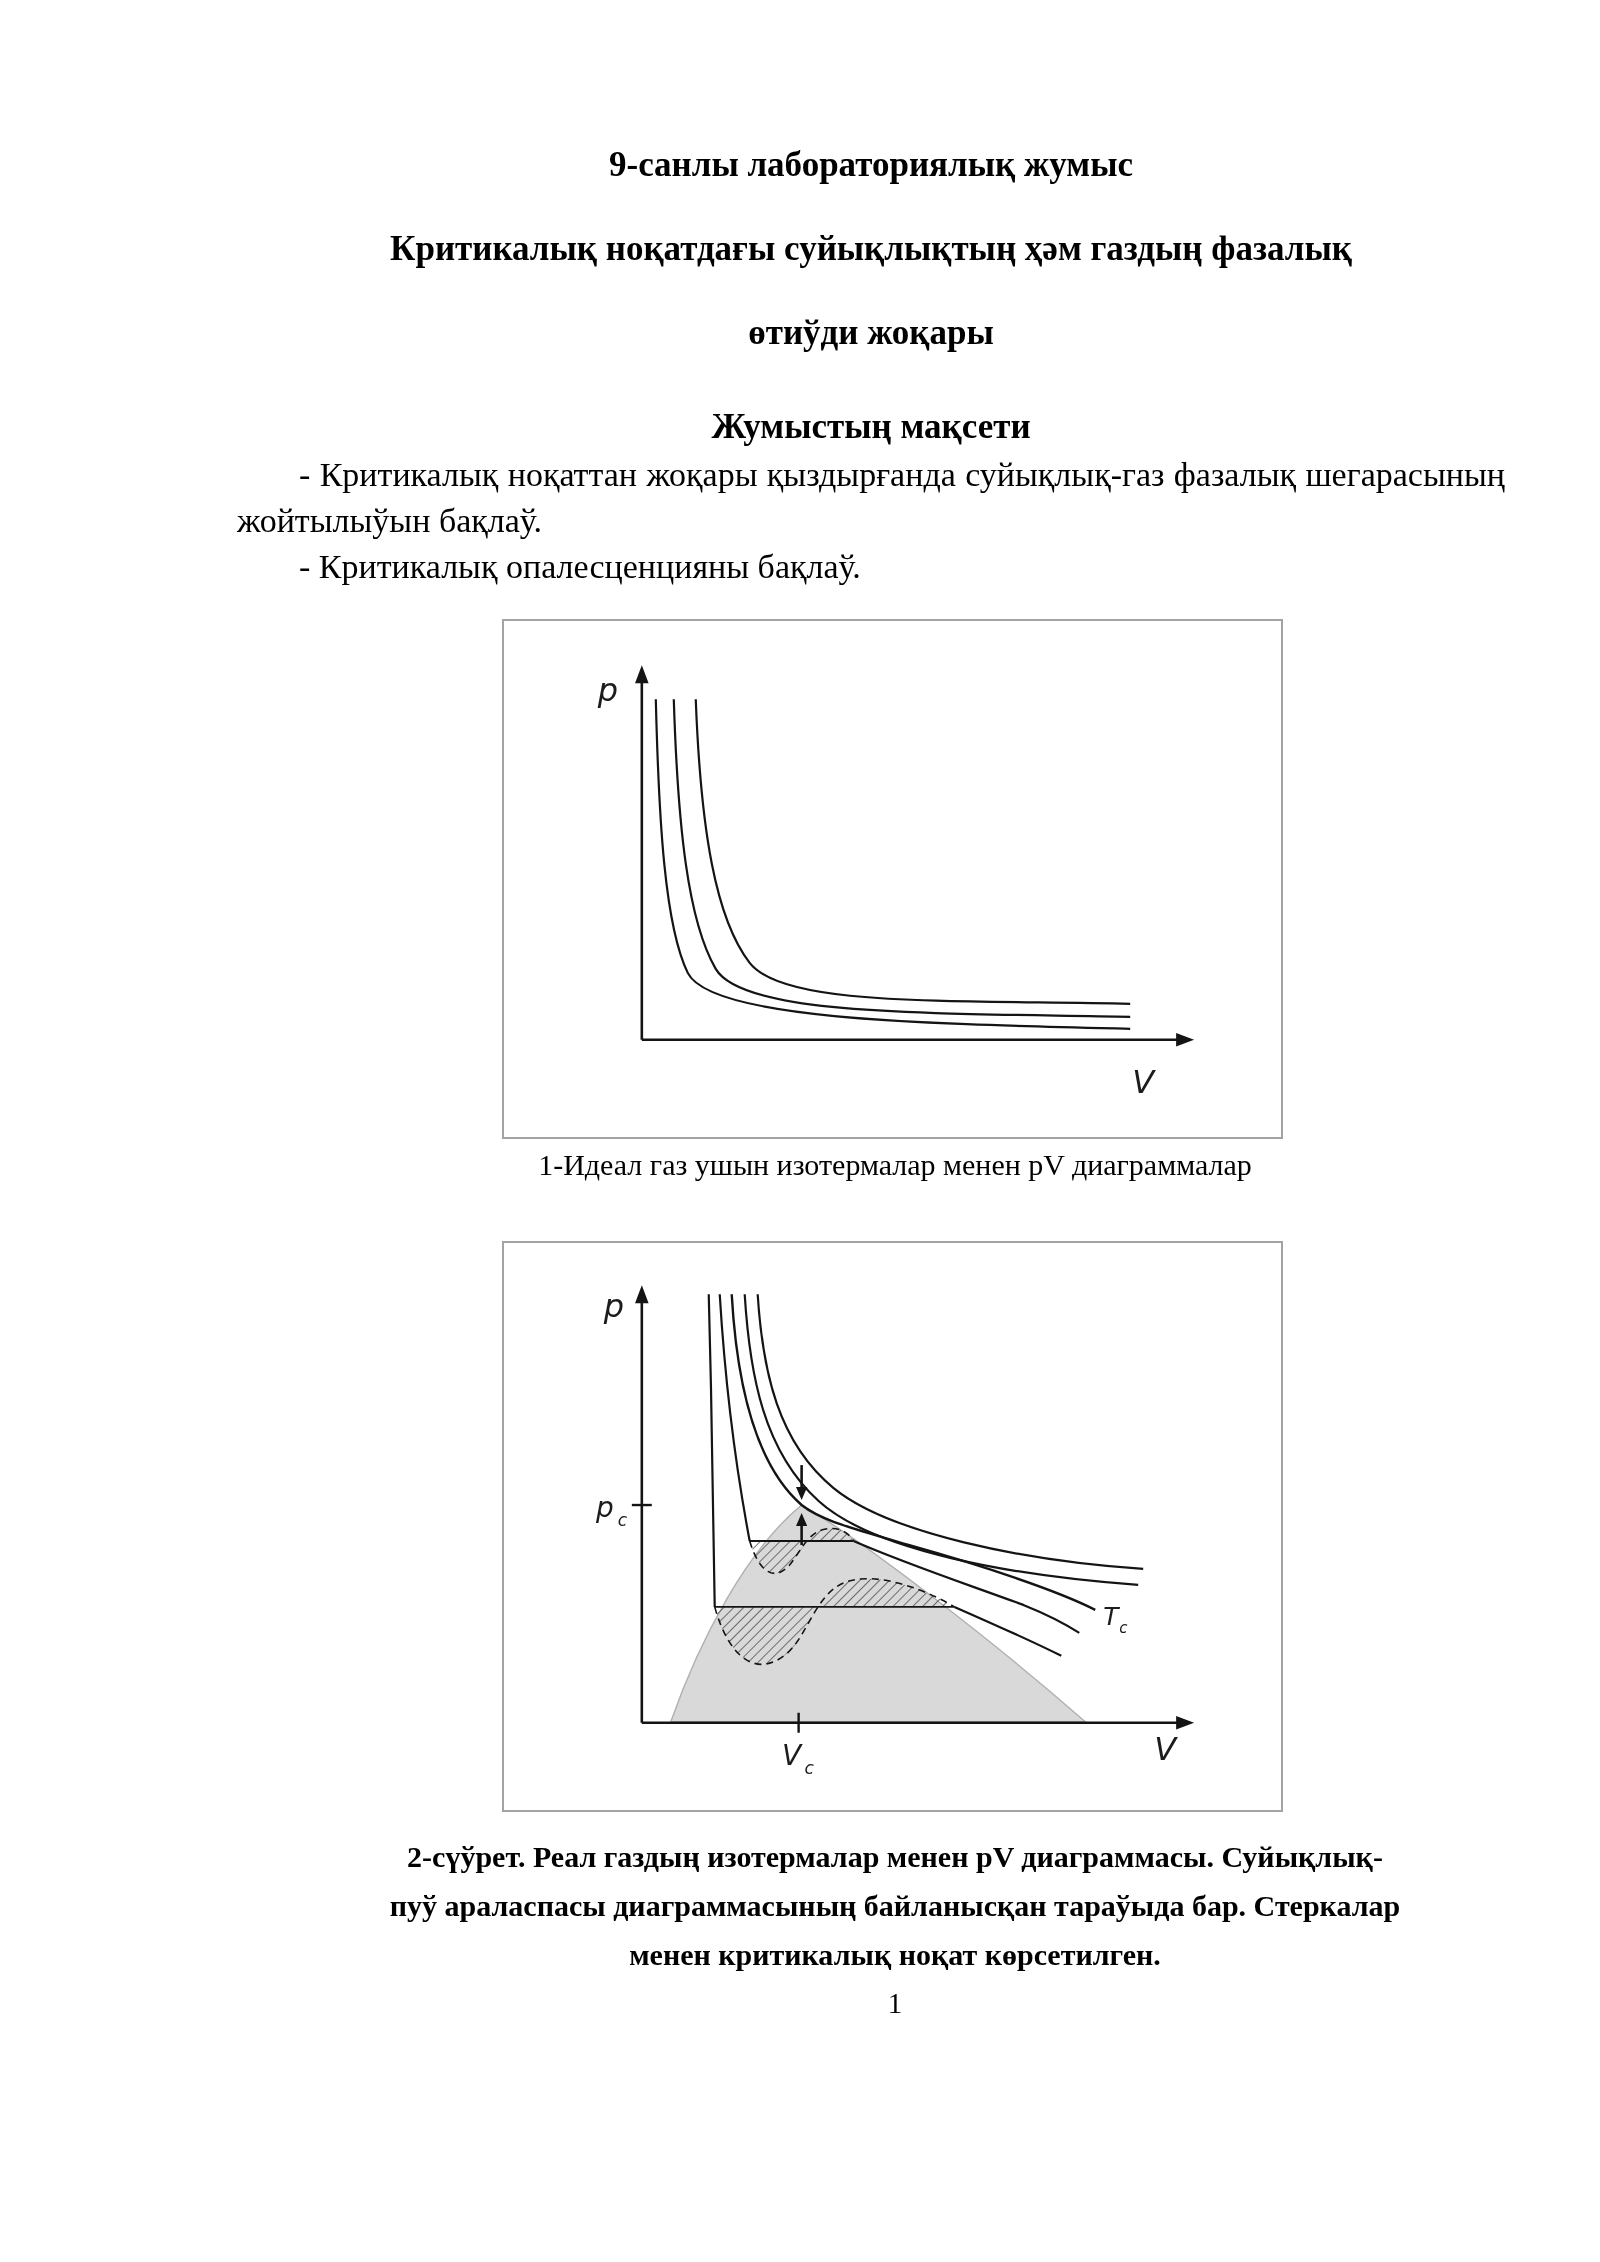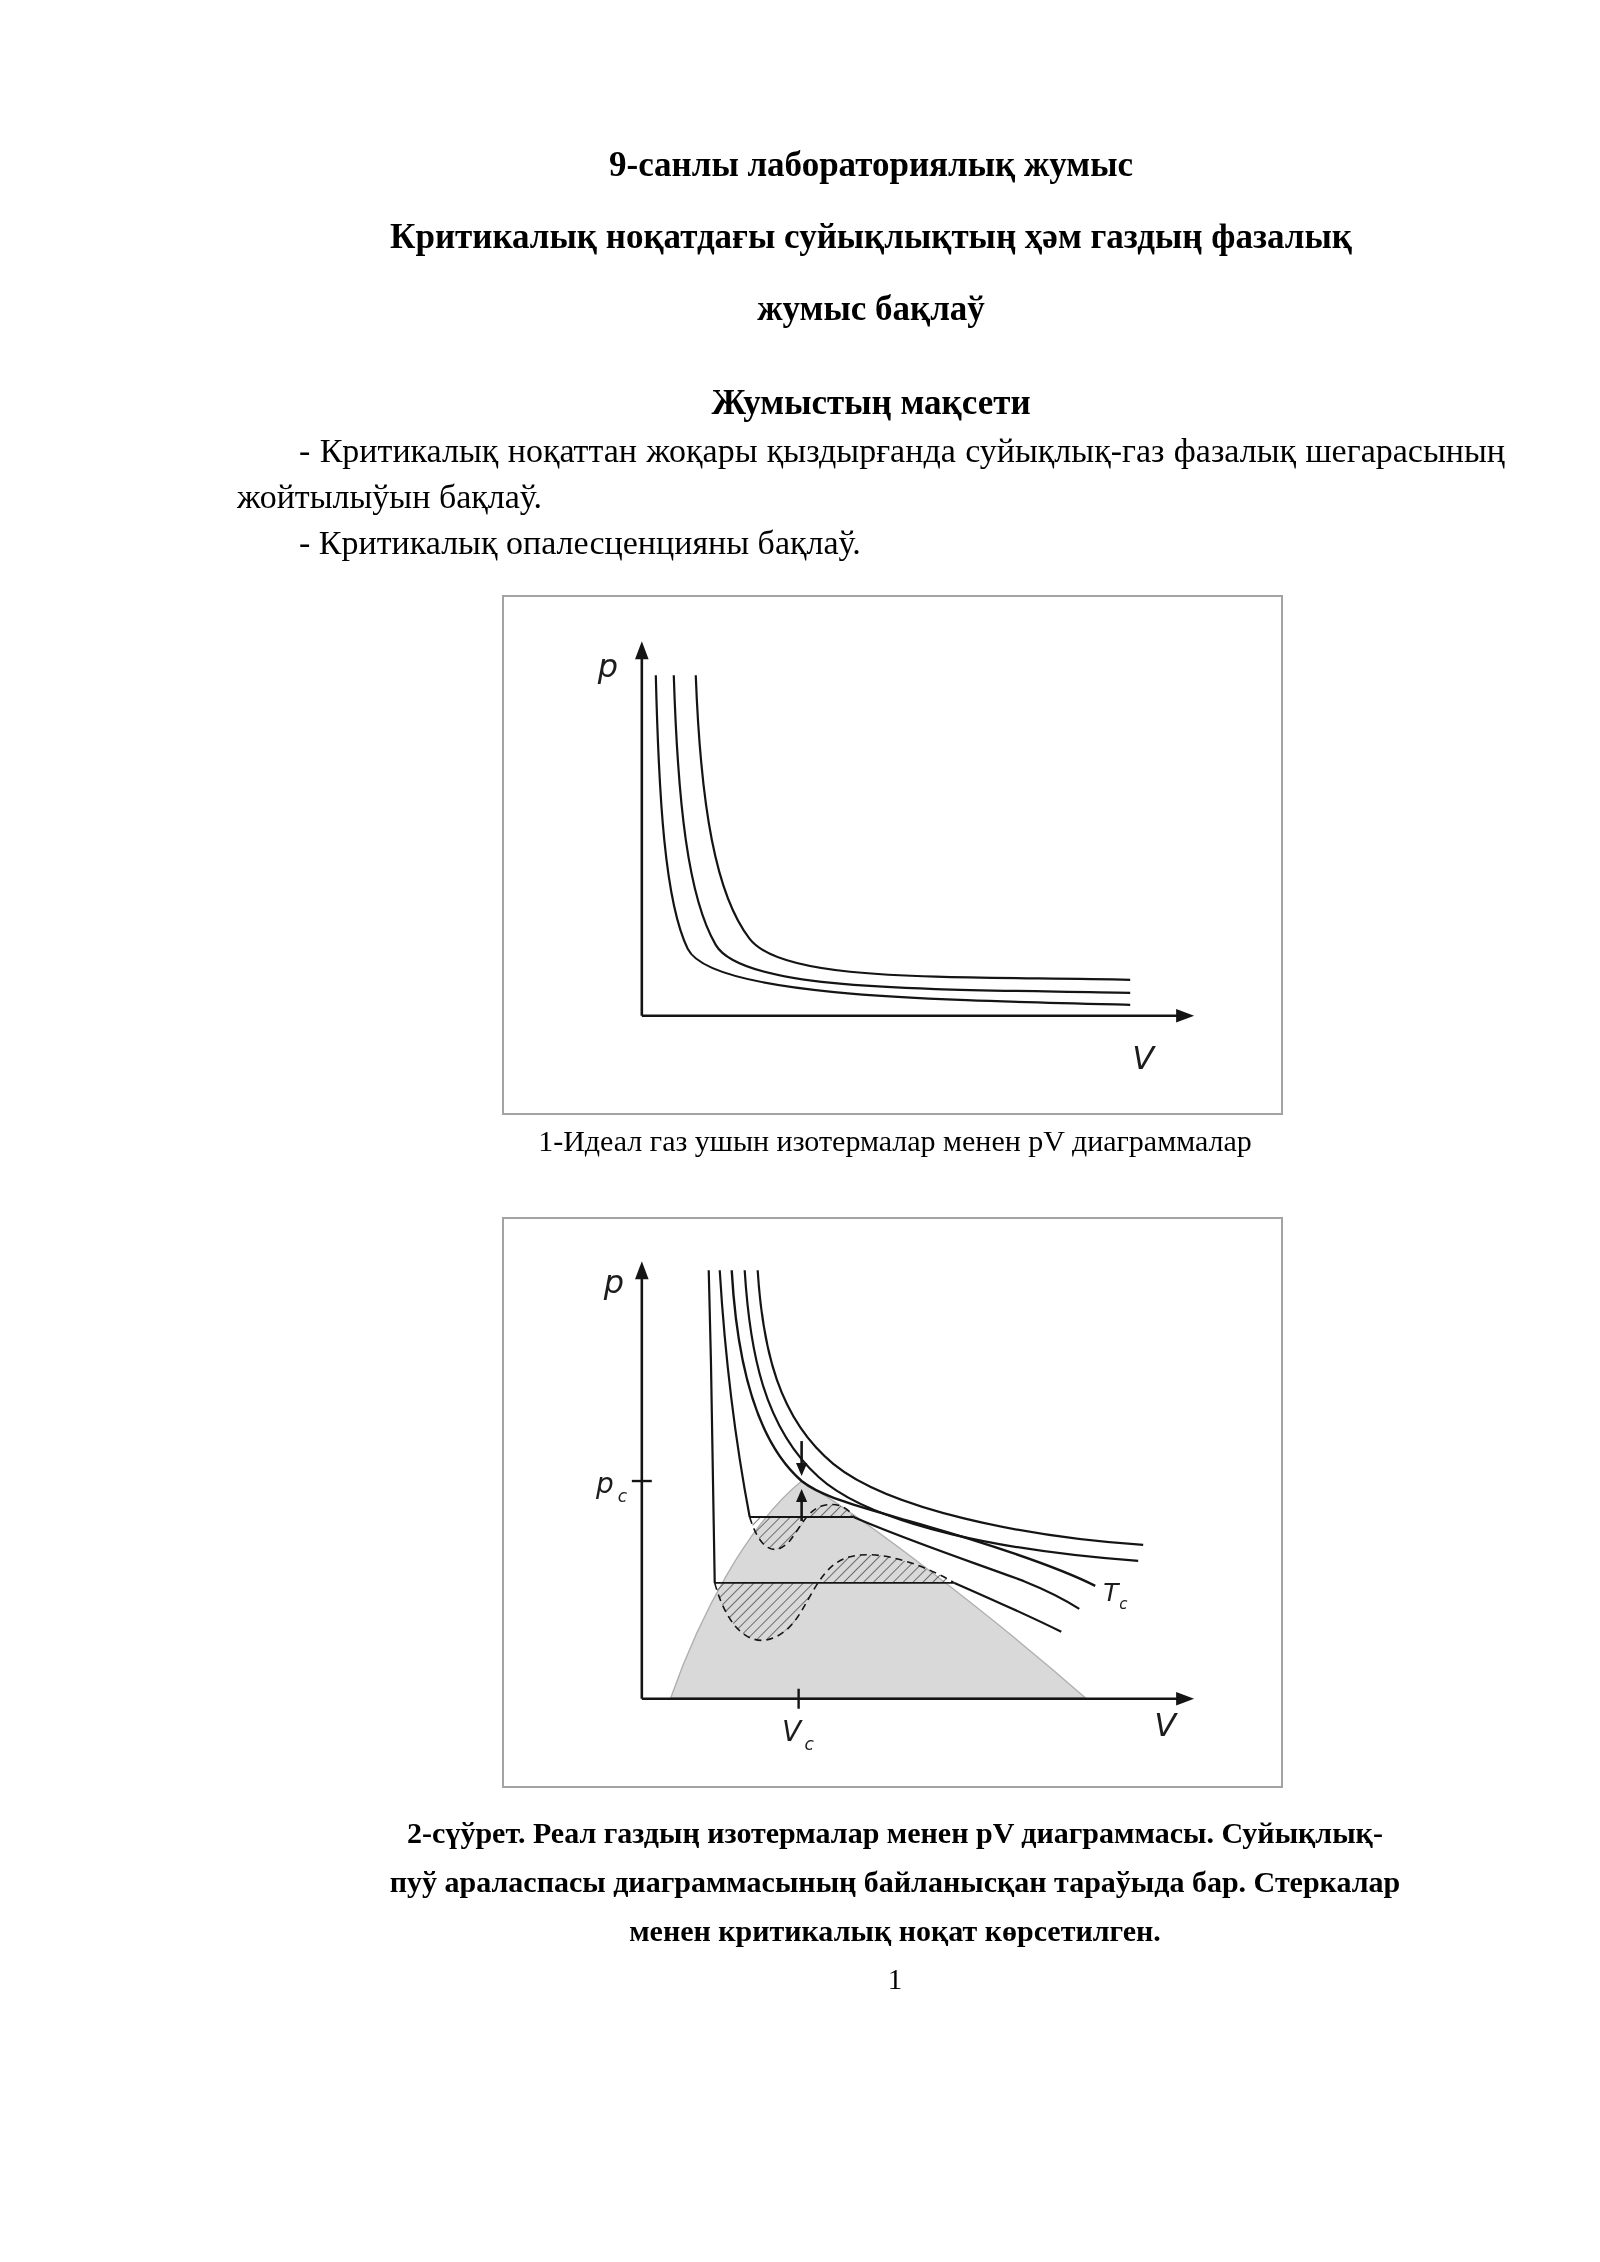--- a/index.html
+++ b/index.html
@@ -5,21 +5,21 @@
   * { margin:0; padding:0; box-sizing:border-box; }
   html,body { background:#ffffff; }
   body {
     width:1600px; height:2262px; overflow:hidden;
     font-family:"Liberation Serif", serif; color:#000;
   }
   .page { width:1600px; height:2262px; padding:140px 95px 0 237px; position:relative; }
   .title {
     text-align:center; font-weight:bold; font-size:35px; line-height:50px;
   }
-  .t2 { margin-top:22px; }
+  .t2 { margin-top:34px; }
   .heading { margin-top:44px; }
   .body-par {
     font-size:34px; line-height:46px; text-align:justify; text-indent:62px;
   }
   .figure-frame {
     width:781px; border:2px solid #a3a3a3; background:#fff;
   }
   .fig1 { margin:29px 0 0 265px; height:520px; }
   .fig2 { margin:53px 0 0 265px; height:571px; }
   .caption { font-size:30px; }
@@ -42,21 +42,21 @@
   .sub-label-sm { font-family:"DejaVu Sans", sans-serif; font-style:italic; font-size:15px; fill:#1c1c1c; }
   svg { display:block; }
 </style>
 </head>
 <body>
 
 <div class="page">
 
   <div class="title">9-санлы лабораториялық жумыс</div>
   <div class="title t2">Критикалық ноқатдағы суйықлықтың ҳәм газдың фазалық</div>
-  <div class="title t2">жумыс бақлаў</div>
+  <div class="title t2">өтиўди жоқары</div>
 
   <div class="title heading">Жумыстың мақсети</div>
 
   <p class="body-par">- Критикалық ноқаттан жоқары қыздырғанда суйықлық-газ фазалық шегарасының жойтылыўын бақлаў.</p>
   <p class="body-par">- Критикалық опалесценцияны бақлаў.</p>
 
   <div class="figure-frame fig1">
     <svg viewBox="0 0 778 516" width="777" height="516">
 
       <line x1="138" y1="419" x2="138" y2="58" stroke="#141414" stroke-width="2.6"></line>

